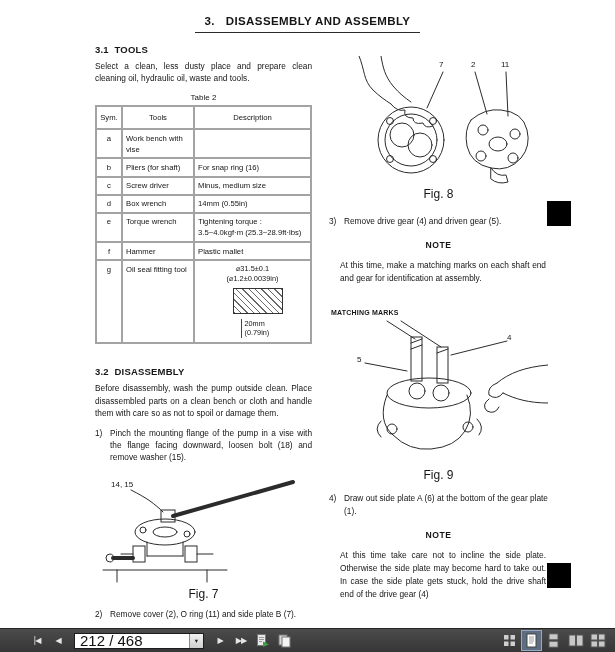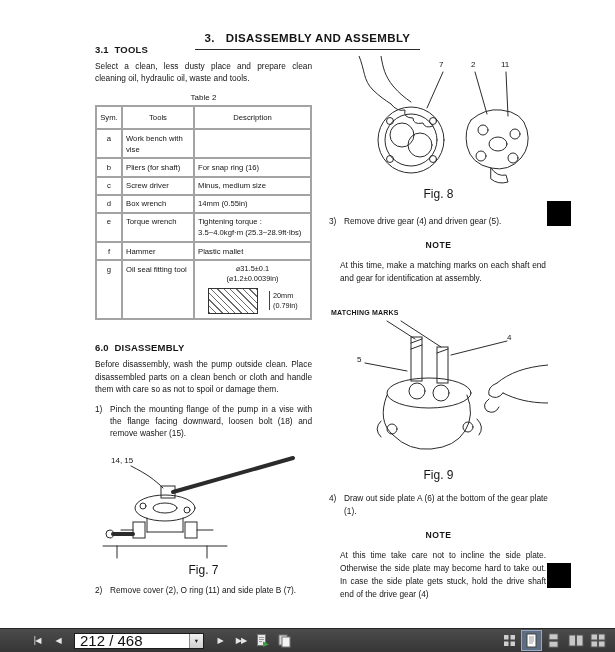--- a/index.html
+++ b/index.html
@@ -2,40 +2,40 @@
 <html><head>
 <meta charset="utf-8">
 <style>
   * { box-sizing: border-box; margin: 0; padding: 0; }
   html,body { background:#9a9a9a; }
   body { font-family: "Liberation Sans", sans-serif; }
   .screen { position:relative; width:615px; height:652px; margin:0 auto; background:#fff; overflow:hidden; }
 
   
   .doc-page { position:absolute; inset:0 0 24px 0; background:#fff; color:#151515; }
-  .doc-title { position:absolute; top:28px; left:0; width:100%; text-align:center; }
+  .doc-title { position:absolute; top:11px; left:0; width:100%; text-align:center; }
   .doc-title span { display:inline-block; white-space:pre; font-size:11.5px; font-weight:bold; letter-spacing:.4px; padding:0 10px 5px; border-bottom:1.5px solid #2a2a2a; }
 
   .col { position:absolute; }
   .col-left  { left:95px;  top:44px; width:217px; }
   .col-right { left:329px; top:56px; width:219px; }
 
   .sec-heading { font-size:9.5px; font-weight:bold; white-space:pre; letter-spacing:.2px; margin-bottom:5px; }
   .sec-heading.mt { margin-top:22px; }
   .body-text { font-size:8.3px; line-height:1.5; text-align:justify; }
 
   .table-caption { text-align:center; font-size:8px; margin:8px 0 3px; }
   table.tools { width:100%; border-collapse:collapse; font-size:7.7px; line-height:1.45; }
   .tools th, .tools td { border:2px solid #a3a3a3; padding:2.5px 3px; vertical-align:top; text-align:left; }
   .tools th { font-weight:normal; text-align:center; padding:5px 2px; }
   .tools td.sym { text-align:center; }
   .w-sym { width:26px; } .w-tool { width:72px; }
 
   .dim-top, .dim-mid { font-size:7.4px; line-height:1.35; white-space:pre;text-align:center; }
-  .dim-fig { display:flex; align-items:center; gap:11px; margin:4px 0 2px 10px; }
+  .dim-fig { display:flex; align-items:center; gap:5px; margin:4px 0 2px 10px;flex-direction:column; }
   .hatch-box { width:50px; height:26px; border:1px solid #333; flex:none;
                background:repeating-linear-gradient(45deg,#6a6a6a 0,#6a6a6a 1px,transparent 1px,transparent 4.5px); }
   .dim-side { font-size:7.3px; line-height:1.3; width:34px; border-left:1px solid #444; padding-left:3px; }
 
   .step { display:flex; font-size:8.3px; line-height:1.5; margin-top:7px; }
   .step-num { flex:none; width:15px; }
   .step-text { flex:1; text-align:justify; }
 
   .note-label { text-align:center; font-weight:bold; font-size:8.6px; letter-spacing:.5px; margin:13px 0 9px; }
   .note-text { font-size:8.3px; line-height:1.55; text-align:justify; padding-left:11px; padding-right:2px; }
@@ -130,21 +130,21 @@
               <div class="dim-mid">(⌀1.2±0.0039in)</div>
               <div class="dim-fig">
                 <div class="hatch-box"></div>
                 <div class="dim-side">20mm (0.79in)</div>
               </div>
             </td>
           </tr>
         </tbody>
       </table>
 
-      <div class="sec-heading mt">6.0  DISASSEMBLY</div>
+      <div class="sec-heading mt">3.2  DISASSEMBLY</div>
       <p class="body-text">Before disassembly, wash the pump outside clean. Place disassembled parts on a clean bench or cloth and handle them with care so as not to spoil or damage them.</p>
 
       <div class="step">
         <span class="step-num">1)</span>
         <span class="step-text">Pinch the mounting flange of the pump in a vise with the flange facing downward, loosen bolt (18) and remove washer (15).</span>
       </div>
 
       <div class="figure" style="height:112px;">
         <span class="callout" style="left:16px; top:8px;">14, 15</span>
         <svg class="lineart" width="212" height="112" viewBox="0 0 212 112">

